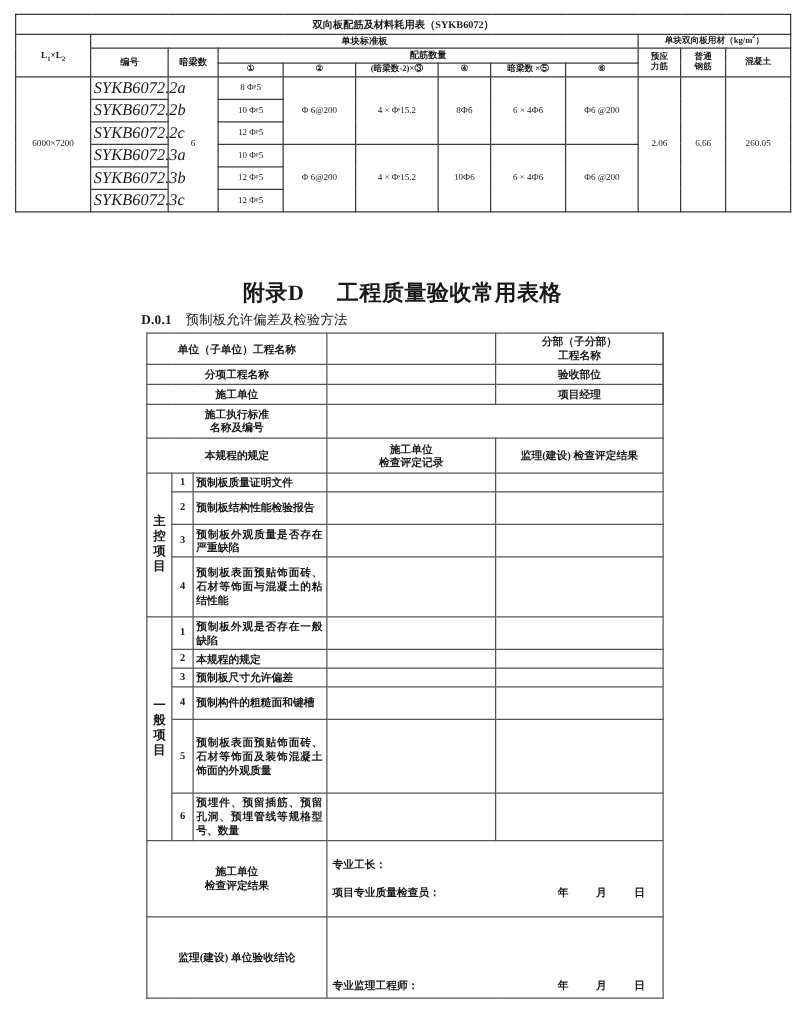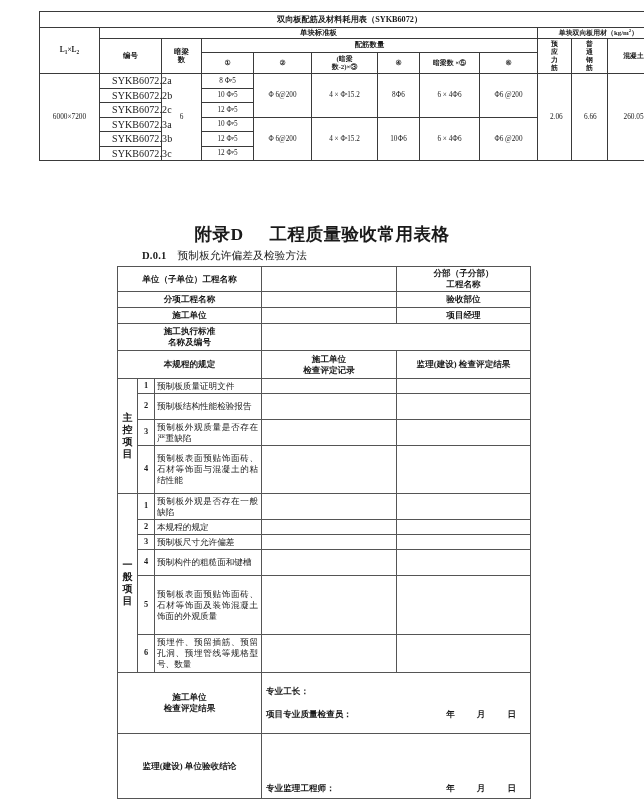--- a/index.html
+++ b/index.html
@@ -12,36 +12,36 @@
     height: 809px;
     font-family: "Liberation Serif", "DejaVu Serif", serif;
     color: #1a1a1a;
     position: relative;
     overflow: hidden;
   }
 
   
   .t1-wrap {
     position: absolute;
-    left: 39px;
+    left: 12px;
     top: 11px;
     width: 600px;
   }
   table.t1 {
     border-collapse: collapse;
     width: 100%;
     table-layout: fixed;
     font-size: 7.3px;
     line-height: 1.15;
   }
   table.t1 td, table.t1 th {
     border: 0.6px solid #3a3a3a;
     text-align: center;
     vertical-align: middle;
-    padding: 1px 12px;
+    padding: 1px 2px;
     font-weight: normal;
   }
   .t1 .title-cell {
     font-weight: bold;
     font-size: 8.2px;
     padding: 2.5px 0 3px 0;
     border-bottom: 0.6px solid #3a3a3a;
   }
   .t1 .hdr {
     font-weight: bold;
@@ -49,42 +49,43 @@
   }
   .t1 .hdr-sm {
     font-weight: bold;
     font-size: 6.9px;
   }
   .t1 .cellnum {
     font-size: 7.2px;
     white-space: nowrap;
   }
   .t1 .code {
-    font-size: 10px;
+    font-size: 13px;
     letter-spacing: 0.1px;
+    font-style: italic;
   }
   .t1 .rowh { height: 11px; }
   .t1 sup { font-size: 0.72em; vertical-align: super; line-height: 0; }
   .t1 sub { font-size: 0.72em; vertical-align: sub; line-height: 0; }
 
   
   .appendix-title {
     position: absolute;
     left: 0;
     top: 222px;
     width: 644px;
     text-align: center;
     font-size: 17.5px;
     font-weight: bold;
     letter-spacing: 0.5px;
   }
   .appendix-title .sp { display: inline-block; width: 26px; }
   .clause {
     position: absolute;
-    left: 142px;
+    left: 113px;
     top: 249px;
     font-size: 10.6px;
     font-weight: bold;
     letter-spacing: 0.2px;
   }
   .clause .cno { font-family: "Liberation Serif", serif; }
   .clause .ctxt { font-weight: normal; margin-left: 11px; }
 
   
   .t2-wrap {
@@ -107,21 +108,21 @@
   }
   .t2 .lbl {
     text-align: center;
     font-weight: bold;
   }
   .t2 .blank { background: #fff; }
   .t2 .itemtxt {
     text-align: left;
     padding-left: 2px;
     padding-right: 3px;
-    font-weight: normal;
+    font-weight: bold;
     text-align: justify;
     text-align-last: left;
   }
   .t2 .idx {
     text-align: center;
     font-weight: bold;
     font-size: 8.4px;
   }
   .t2 .vertlbl {
     text-align: center;

